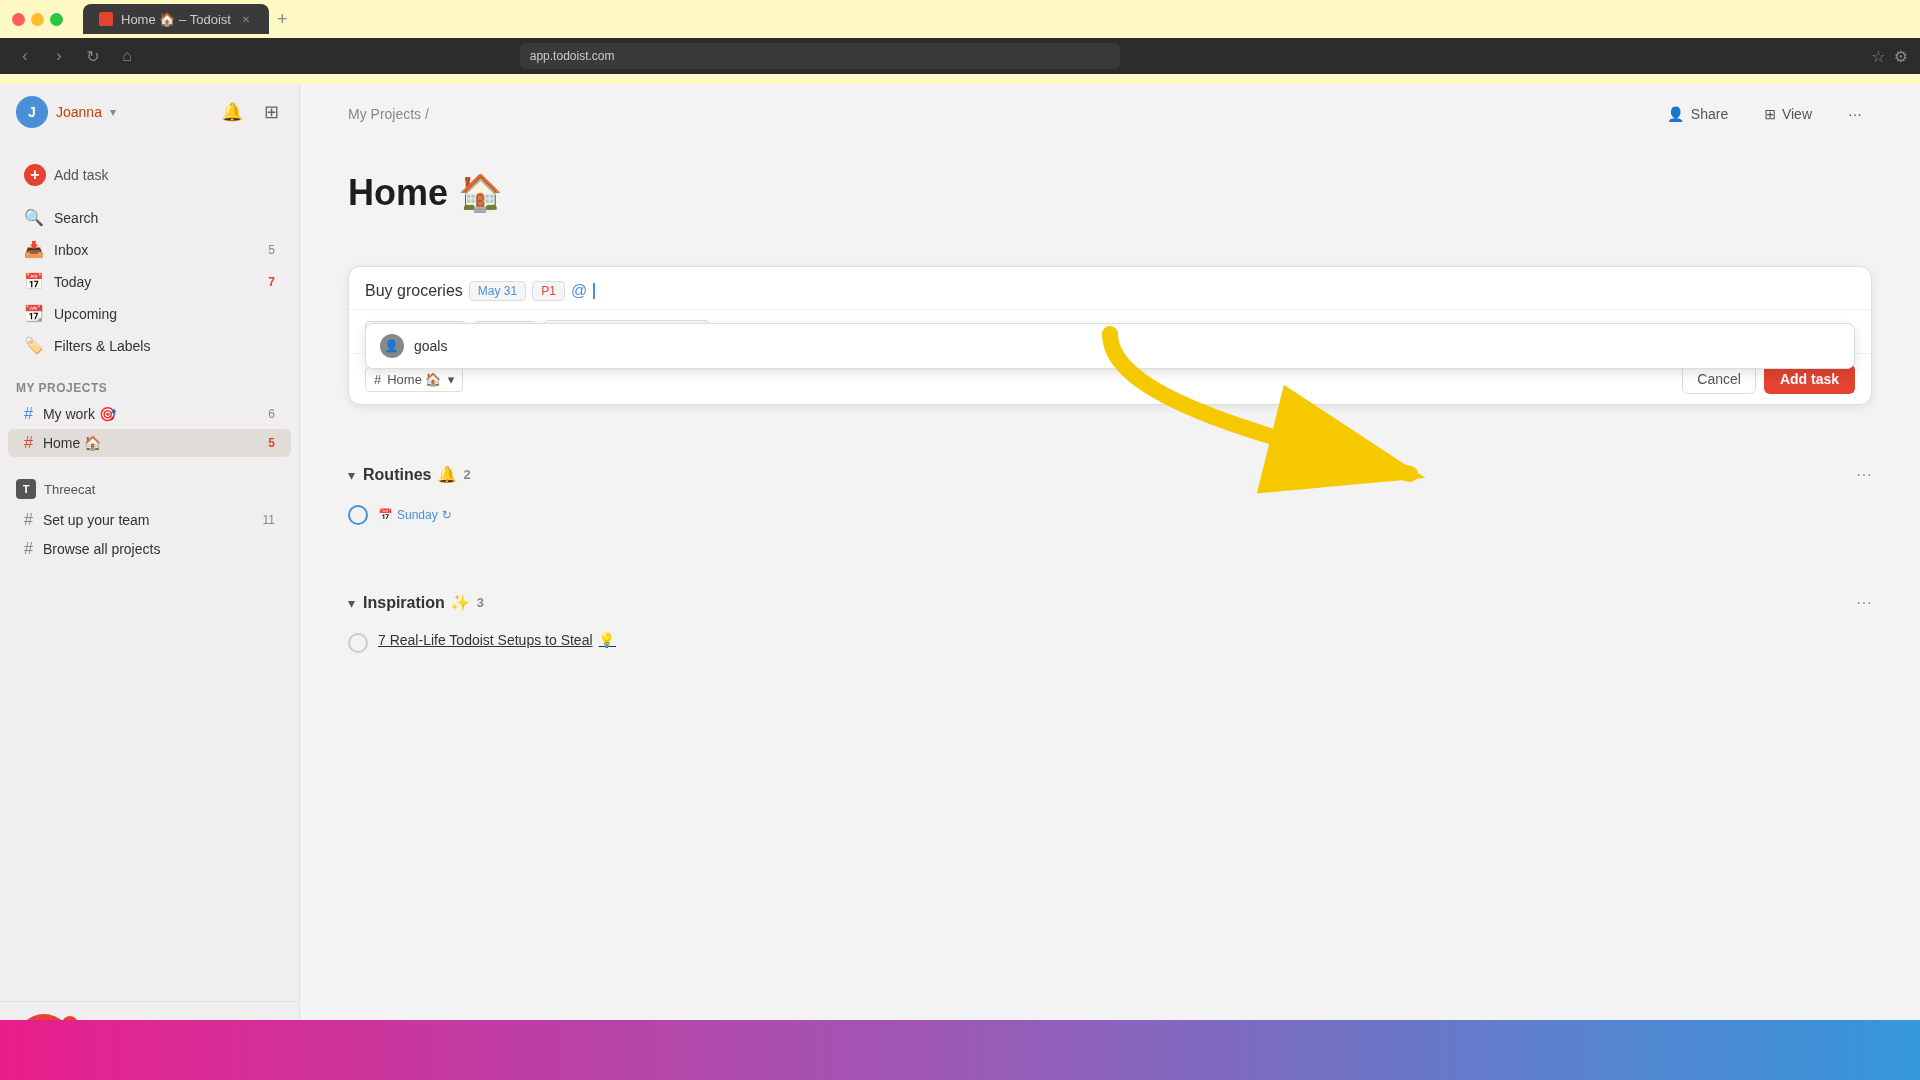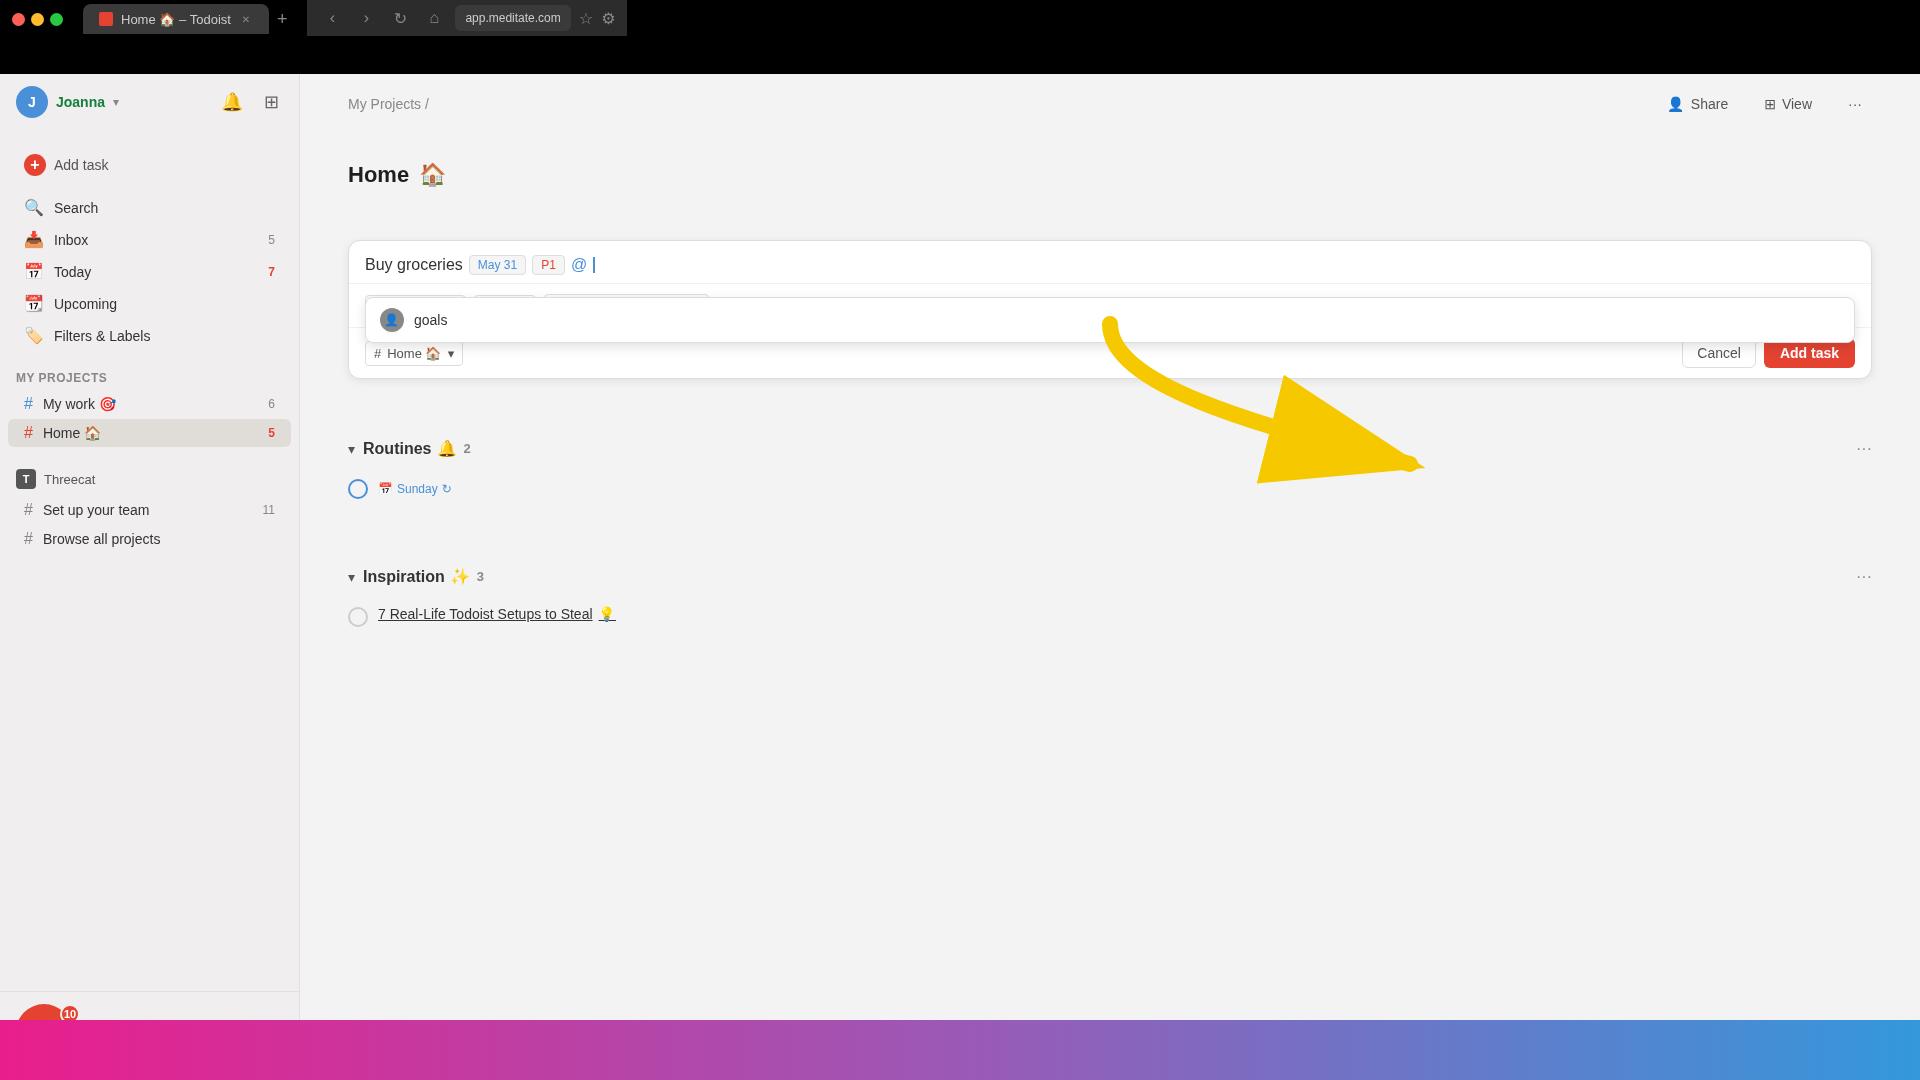--- a/index.html
+++ b/index.html
@@ -1,19 +1,19 @@
 <!DOCTYPE html>
 <html><head>
   <meta charset="utf-8">
   <style>
     * { box-sizing: border-box; margin: 0; padding: 0; }
     body { font-family: -apple-system, BlinkMacSystemFont, 'Segoe UI', sans-serif; background: #1e1e1e; width: 1920px; height: 1080px; overflow: hidden; }
 
     
-    .browser-chrome { background: #000000; height: 74px; display: flex; }
+    .browser-chrome { background: #fef9c3; height: 84px; display: flex; flex-direction: column; }
     .browser-titlebar { height: 38px; display: flex; align-items: center; padding: 0 12px; gap: 8px; }
     .traffic-lights { display: flex; gap: 6px; align-items: center; }
     .tl { width: 13px; height: 13px; border-radius: 50%; }
     .tl-red { background: #ff5f57; }
     .tl-yellow { background: #febc2e; }
     .tl-green { background: #28c840; }
     .tab-bar { display: flex; align-items: center; margin-left: 12px; }
     .tab { background: #3a3a3a; border-radius: 8px 8px 0 0; padding: 6px 16px; display: flex; align-items: center; gap: 8px; color: #ccc; font-size: 13px; height: 30px; }
     .tab-favicon { width: 14px; height: 14px; background: #e44332; border-radius: 2px; }
     .tab-close { width: 14px; height: 14px; border-radius: 50%; display: flex; align-items: center; justify-content: center; color: #888; font-size: 10px; cursor: pointer; }
@@ -25,21 +25,21 @@
     .toolbar-icon { color: #888; font-size: 16px; cursor: pointer; }
 
     
     .app { display: flex; height: calc(1080px - 74px); background: #f3f3f3; }
 
     
     .sidebar { width: 300px; background: #f0eeee; display: flex; flex-direction: column; padding: 0; border-right: 1px solid #e0e0e0; flex-shrink: 0; }
     .sidebar-header { padding: 12px 16px; display: flex; align-items: center; justify-content: space-between; }
     .user-info { display: flex; align-items: center; gap: 8px; cursor: pointer; }
     .user-avatar { width: 32px; height: 32px; background: #4a90d9; border-radius: 50%; display: flex; align-items: center; justify-content: center; color: white; font-weight: bold; font-size: 14px; }
-    .user-name { font-size: 14px; font-weight: 700; color: #15803d; }
+    .user-name { font-size: 14px; font-weight: 400; color: #c2410c; }
     .sidebar-icons { display: flex; gap: 12px; }
     .sidebar-icon-btn { background: none; border: none; cursor: pointer; color: #666; font-size: 18px; padding: 4px; }
     .sidebar-nav { padding: 8px 0; }
     .sidebar-item { display: flex; align-items: center; padding: 6px 16px; cursor: pointer; border-radius: 6px; margin: 1px 8px; color: #333; font-size: 14px; gap: 10px; position: relative; }
     .sidebar-item-icon { font-size: 16px; width: 20px; text-align: center; }
     .sidebar-item-label { flex: 1; }
     .sidebar-item-count { font-size: 12px; color: #888; margin-left: auto; }
     .sidebar-item-count.red { color: #e44332; font-weight: 600; }
     .sidebar-section { margin-top: 16px; }
     .sidebar-section-header { padding: 4px 16px; font-size: 12px; font-weight: 600; color: #888; text-transform: uppercase; letter-spacing: 0.5px; cursor: pointer; display: flex; align-items: center; justify-content: space-between; }
@@ -56,21 +56,21 @@
     .avatar-notification { position: relative; display: inline-block; width: 64px; height: 64px; cursor: pointer; }
     .avatar-img { width: 56px; height: 56px; border-radius: 50%; background: #e44332; display: flex; align-items: center; justify-content: center; }
     .avatar-badge { position: absolute; top: 0; right: 0; background: #e44332; color: white; border-radius: 50%; width: 20px; height: 20px; font-size: 11px; display: flex; align-items: center; justify-content: center; font-weight: bold; border: 2px solid #f0eeee; }
 
     
     .main { flex: 1; background: #f3f3f3; overflow-y: auto; display: flex; flex-direction: column; position: relative; gap: 36px; }
     .main-header { display: flex; align-items: center; justify-content: space-between; padding: 16px 48px 0; }
     .breadcrumb { font-size: 14px; color: #888; }
     .main-actions { display: flex; align-items: center; gap: 16px; }
     .action-btn { display: flex; align-items: center; gap: 6px; background: none; border: none; cursor: pointer; color: #555; font-size: 14px; padding: 6px 10px; border-radius: 6px; }
-    .page-title { font-size: 22px; font-weight: 700; color: #1e1e1e; padding: 8px 48px; display: flex; align-items: center; gap: 10px; }
+    .page-title { font-size: 36px; font-weight: 700; color: #1e1e1e; padding: 8px 48px; display: flex; align-items: center; gap: 10px; }
 
     
     .task-input-container { margin: 8px 48px 24px; background: white; border-radius: 12px; border: 1px solid #ddd; box-shadow: 0 2px 8px rgba(0,0,0,0.08); overflow: visible; position: relative; z-index: 100; }
     .task-input-row { padding: 14px 16px 0; display: flex; align-items: center; gap: 8px; justify-content: center; }
     .task-text { font-size: 16px; color: #333; display: flex; align-items: center; gap: 6px; flex: 1; }
     .task-text-main { font-weight: 400; }
     .task-tag { background: #f5f5f5; border: 1px solid #ddd; border-radius: 4px; padding: 2px 8px; font-size: 12px; color: #555; display: inline-flex; align-items: center; gap: 4px; cursor: pointer; }
     .task-tag.date { color: #4a90d9; }
     .task-tag.priority { color: #e44332; }
     .task-cursor { display: inline-block; width: 2px; height: 16px; background: #4a90d9; animation: blink 1s infinite; vertical-align: middle; }
@@ -147,21 +147,21 @@
       </div>
       <button class="tab-add">+</button>
     </div>
   </div>
   <div class="browser-toolbar">
     <button class="nav-btn">‹</button>
     <button class="nav-btn">›</button>
     <button class="nav-btn">↻</button>
     <button class="nav-btn">⌂</button>
     <div class="address-bar">
-      <span>app.meditate.com</span>
+      <span>app.todoist.com</span>
     </div>
     <div class="toolbar-icons">
       <span class="toolbar-icon">☆</span>
       <span class="toolbar-icon">⚙</span>
     </div>
   </div>
 </div>
 
 <div class="app">
 

